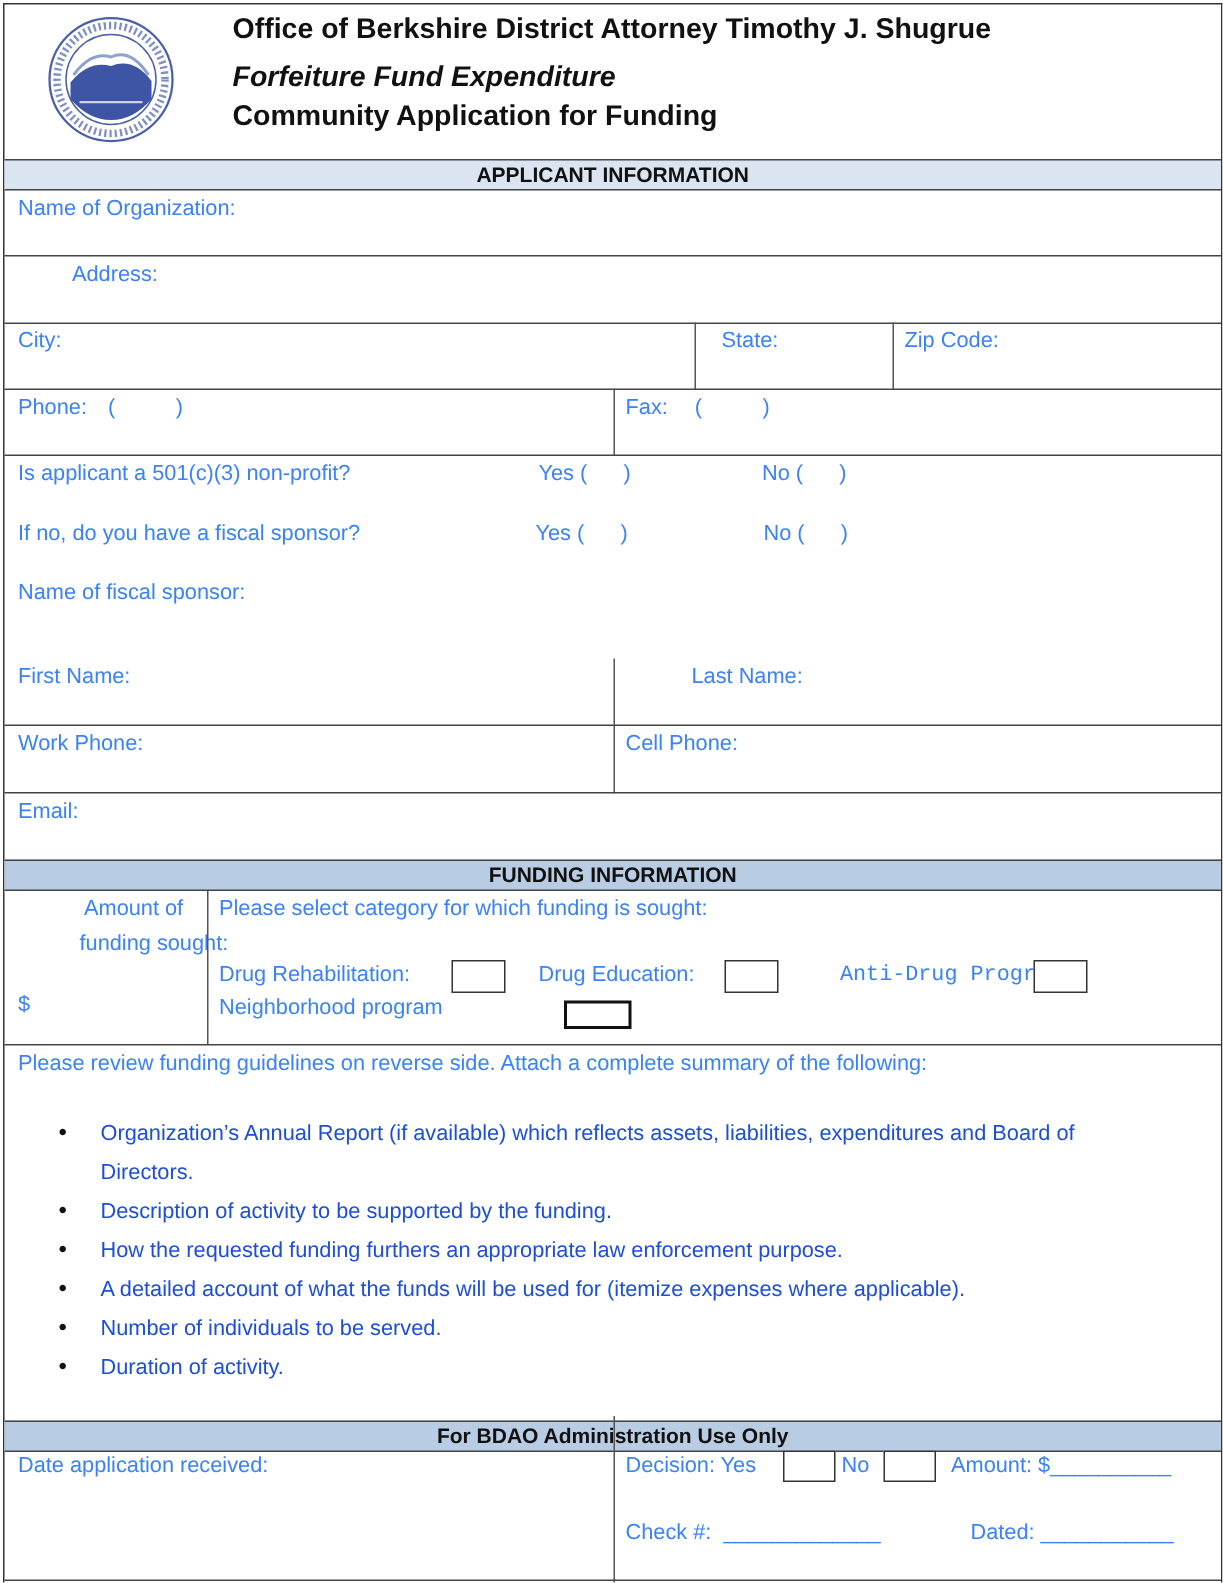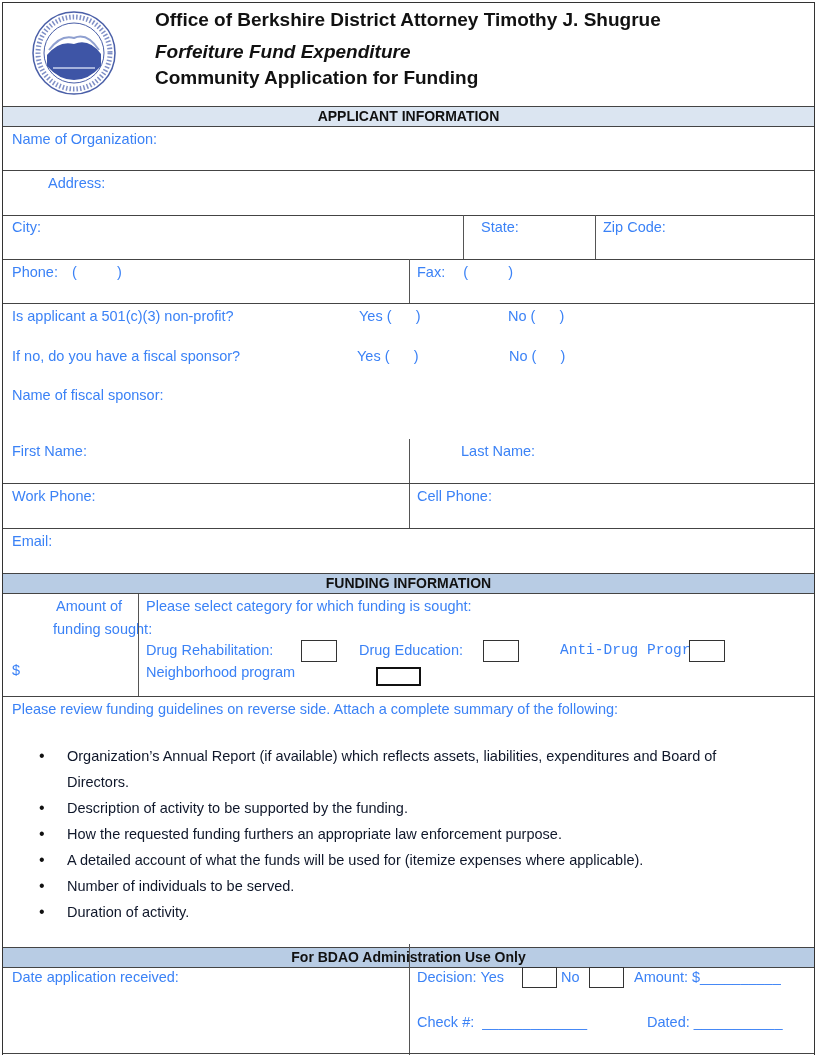--- a/index.html
+++ b/index.html
@@ -12,21 +12,21 @@
   .vline { position:absolute; width:0; border-left:1.4px solid #555; }
   .band { position:absolute; left:0; right:0; background:#dbe5f1; border-top:1.4px solid #444; border-bottom:1.4px solid #444;
           text-align:center; font-weight:bold; font-size:14px; color:#111; line-height:19px; }
   .band.dark { background:#b8cce4; }
   .lbl { position:absolute; white-space:nowrap; font-size:14.5px; color:#3b82f6; }
   .title { position:absolute; left:152px; font-weight:bold; font-size:19px; color:#111; white-space:nowrap; }
   .title.it { font-style:italic; }
   .cb { position:absolute; border:1.2px solid #333; background:#fff; }
   .cb.thick { border:2.5px solid #111; }
   ul.list { position:absolute; left:36px; top:0; margin:0; padding:0; list-style:none; }
-  ul.list li { position:relative; padding-left:28px; font-size:14.5px; color:#0f172a; }
+  ul.list li { position:relative; padding-left:28px; font-size:14.5px; color:#1d4ed8; }
   ul.list li::before { content:"\2022"; position:absolute; left:0; top:0; font-size:16px; color:#111; }
   .seal { position:absolute; left:28px; top:7px; width:86px; height:86px; }
 </style>
 </head>
 <body>
 
 <div class="page">
 
   <svg class="seal" viewBox="0 0 86 86">
     <circle cx="43" cy="43" r="41" fill="#fff" stroke="#4a5fa8" stroke-width="1.5"></circle>

